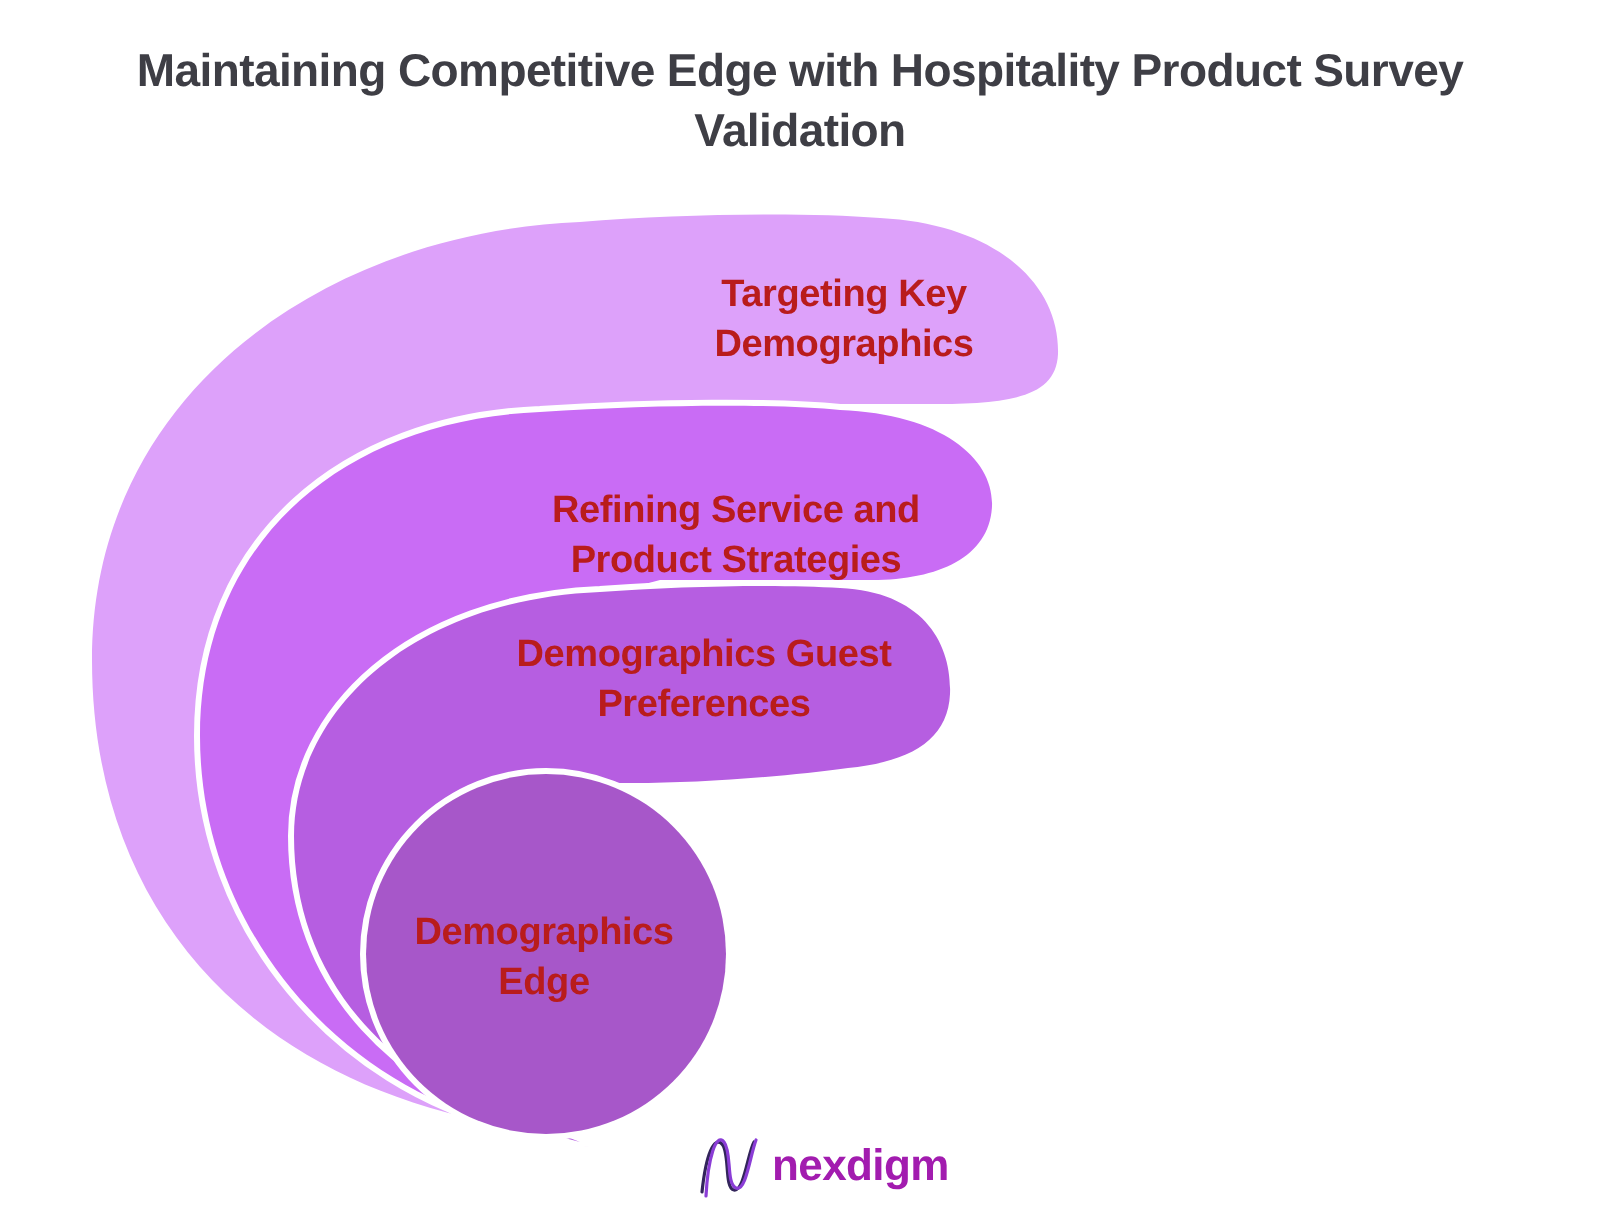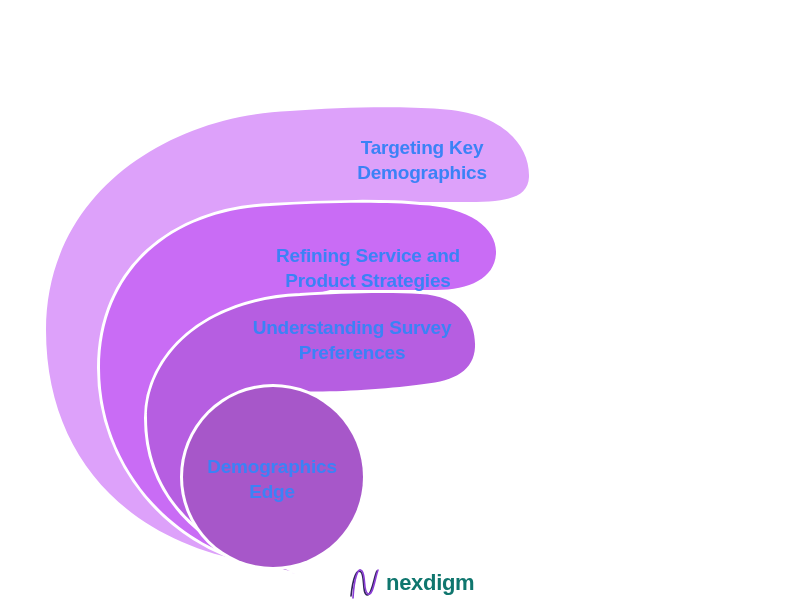--- a/index.html
+++ b/index.html
@@ -28,46 +28,47 @@
     top:0;left:0;
     width:800px;height:616px;
   }
   .band-label{
     position:absolute;
     transform:translate(-50%,-50%);
     text-align:center;
     font-size:19px;
     line-height:25px;
     font-weight:bold;
-    color:#3b82f6;
+    color:#b91c1c;
     letter-spacing:-0.2px;
   }
   .label-1{left:422px;top:160px;width:200px;}
   .label-2{left:368px;top:268px;width:212px;}
   .label-3{left:352px;top:340px;width:200px;}
   .label-4{left:272px;top:479px;width:140px;}
   .footer{
     position:absolute;
     left:348px;top:563px;
     display:flex;
     align-items:center;
     gap:6px;
   }
   .logo-text{
     font-size:22px;
     font-weight:bold;
-    color:#0f766e;
+    color:#a21caf;
     letter-spacing:-0.3px;
   }
 </style>
 </head>
 <body>
 
 <div class="stage">
 
+  <h1 class="title">Maintaining Competitive Edge with Hospitality Product Survey Validation</h1>
 
   <svg class="diagram-svg" viewBox="0 0 800 616" xmlns="http://www.w3.org/2000/svg">
 
     <path stroke="#FFFFFF" stroke-width="6" paint-order="stroke" stroke-linejoin="round" d="M 290,111
          C 340,107 400,106 440,109
          C 498,112 530,142 529,177
          C 528,200 502,202 462,202
          L 310,202
          L 272,210
          C 175,213 108,272 108,368
@@ -100,21 +101,21 @@
          L 290,571
          C 195,548 147,490 147,418
          C 147,356 205,300 300,296
          Z" fill="#B65EE1"></path>
 
     <circle stroke="#FFFFFF" stroke-width="6" paint-order="stroke" cx="273" cy="477" r="90" fill="#A757C9"></circle>
   </svg>
 
   <div class="band-label label-1">Targeting Key Demographics</div>
   <div class="band-label label-2">Refining Service and Product Strategies</div>
-  <div class="band-label label-3">Understanding Survey Preferences</div>
+  <div class="band-label label-3">Demographics Guest Preferences</div>
   <div class="band-label label-4">Demographics Edge</div>
 
   <div class="footer">
     <svg width="32" height="40" viewBox="0 0 32 40" xmlns="http://www.w3.org/2000/svg">
       <path d="M 3,33 C 5,14 9,5 13,9 C 17,13 14,31 19,32 C 24,33 26,13 29,8" fill="none" stroke="#33255B" stroke-width="1.6" stroke-linecap="round"></path>
       <path d="M 5,35 C 6,16 10,3 14,8 C 18,13 15,29 20,31 C 25,33 27,15 30,7" fill="none" stroke="#8B3DD6" stroke-width="1.6" stroke-linecap="round"></path>
     </svg>
     <span class="logo-text">nexdigm</span>
   </div>
 

